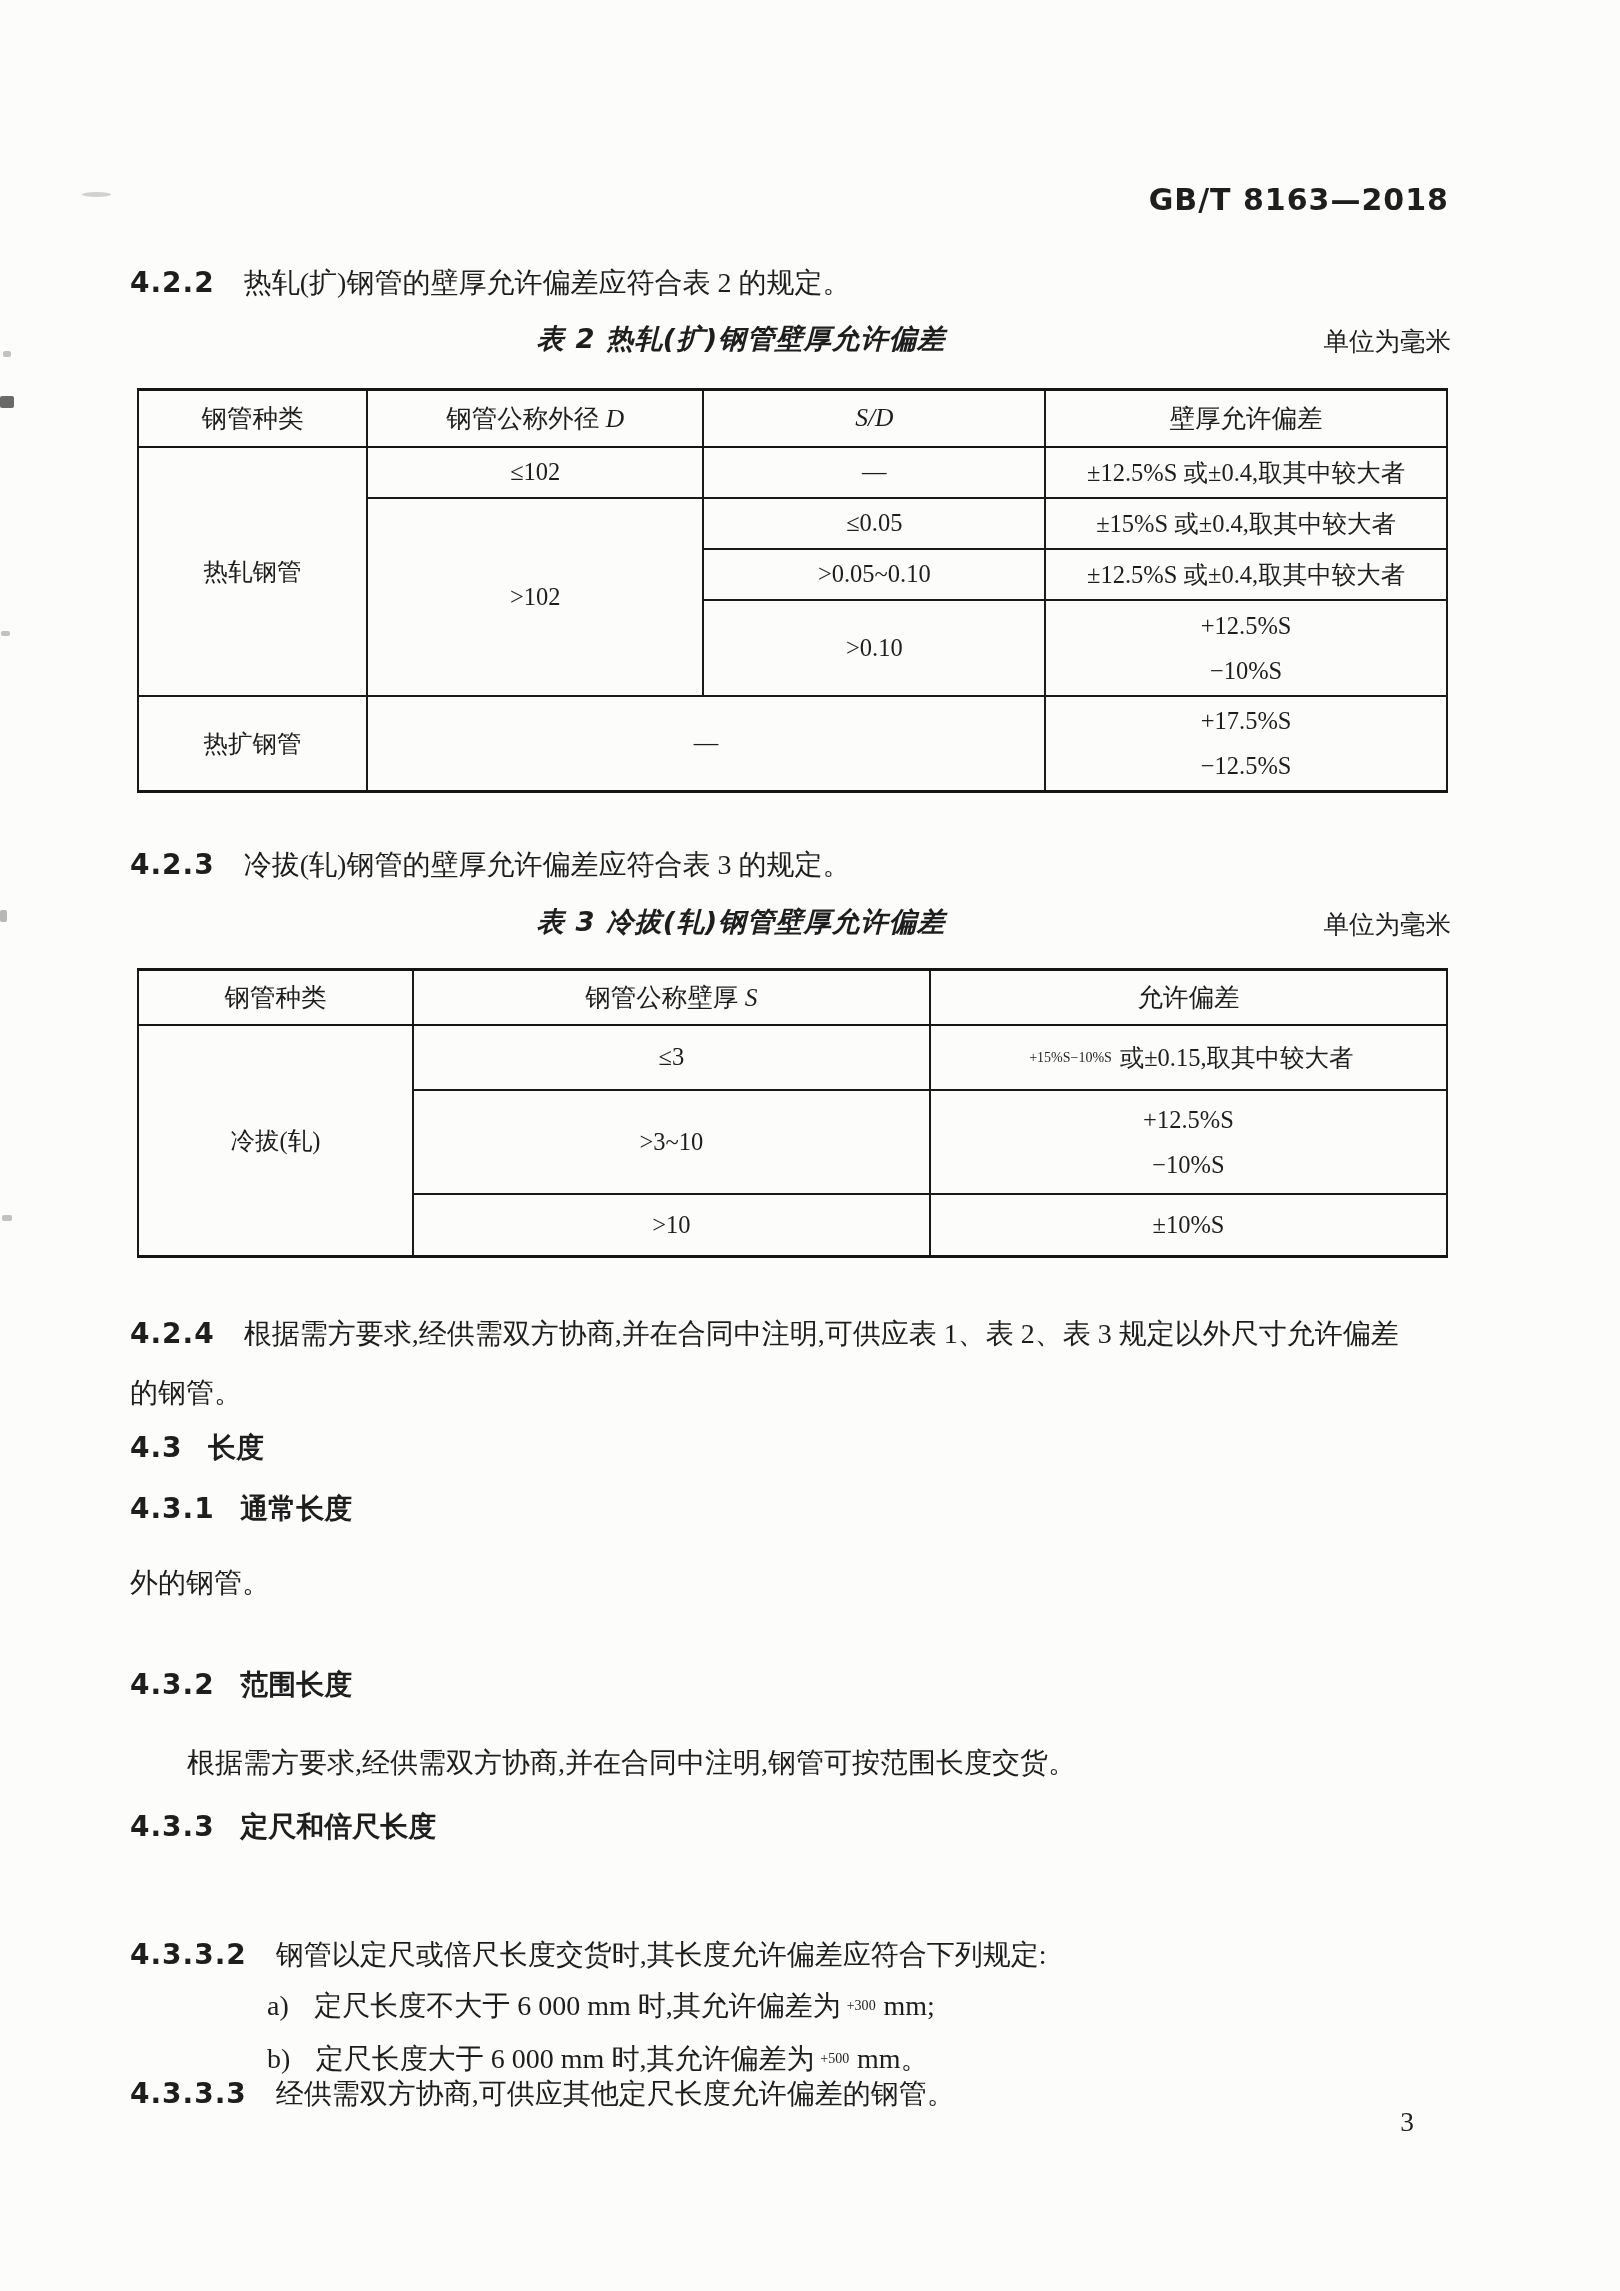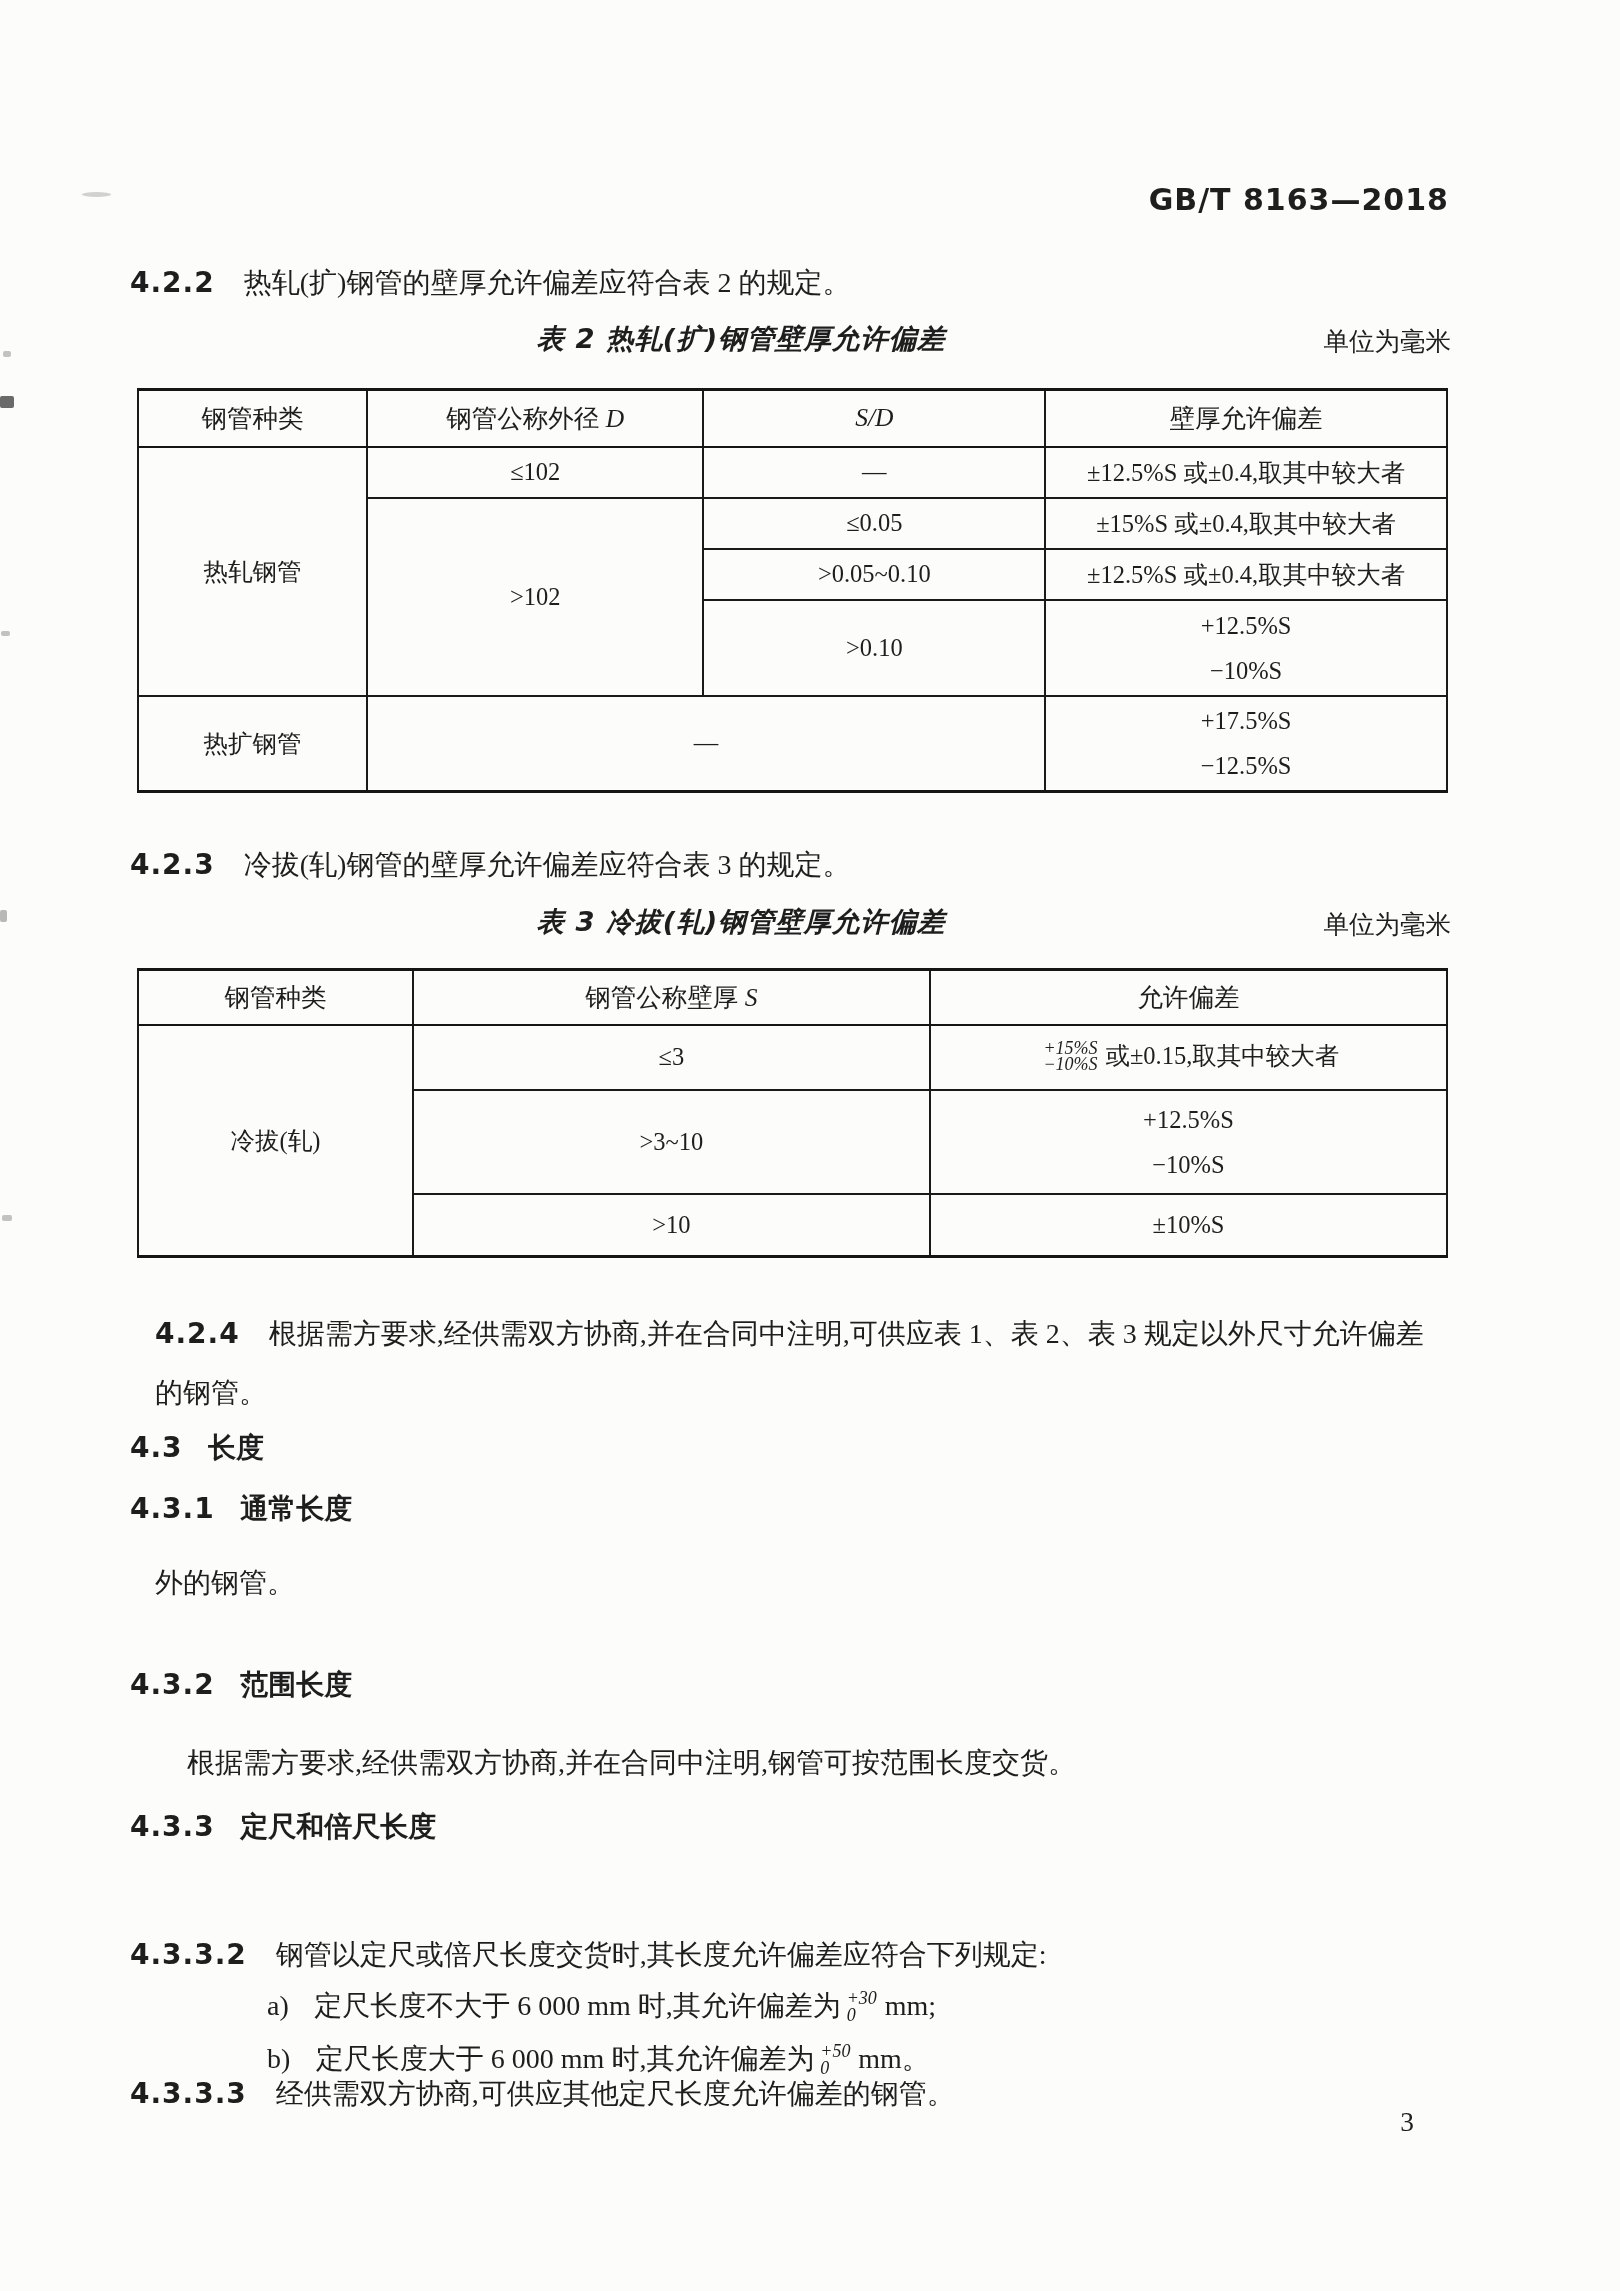--- a/index.html
+++ b/index.html
@@ -14,21 +14,21 @@
   }
   .abs { position:absolute; left:130px; right:130px; }
 
   .doc-code {
     position:absolute; top:182px; right:171px;
     font-family:"DejaVu Sans","Liberation Sans",sans-serif;
     font-weight:bold; font-size:30px; letter-spacing:1px;
   }
 
   .para { font-size:28px; line-height:59px; white-space:nowrap; }
-  .para .line { white-space:nowrap;margin-left:25px; }
+  .para .line { white-space:nowrap; }
   .cnum {
     font-family:"DejaVu Sans","Liberation Sans",sans-serif;
     font-weight:bold; margin-right:29px; letter-spacing:1px;
   }
   .heading {
     font-size:28px; white-space:nowrap;
     font-family:"DejaVu Sans","Liberation Sans",sans-serif;
     font-weight:bold;
   }
   .heading .cnum { margin-right:25.5px; }
@@ -56,26 +56,25 @@
     border:2px solid #1a1a1a;
     text-align:center; vertical-align:middle;
     font-size:24.5px; font-weight:normal; padding:0 3.9px;
     white-space:nowrap; overflow:hidden;
   }
   .gbtable th { border-bottom:2.9px solid #151515; font-size:25.5px; }
   .gbtable .ln { line-height:45px; white-space:nowrap; }
   .var { font-style:italic; font-family:"Liberation Serif","DejaVu Serif",serif; }
 
   .stk {
-    display:inline-flex; flex-direction:column;
+    display:inline-flex; flex-direction:row;
     justify-content:center; align-items:flex-start;
-    font-size:18px; line-height:16.7px;
+    font-size:14px; line-height:16.7px;
     vertical-align:middle; margin:0 7.8px 0 5.9px;
     transform:translateY(-2px);
-    font-style:italic;
   }
   .item-label {
     font-family:"Liberation Serif","DejaVu Serif",serif;
     margin-right:25.5px;
   }
   .page-num { position:absolute; top:2107px; right:206px; font-size:27.4px; }
 
   .artifact { position:absolute; background:#3a3a3a; border-radius:2px; }
   .a1 { left:0; top:396px; width:13.7px; height:11.8px; opacity:.75; }
   .a2 { left:2.9px; top:351px; width:7.8px;  height:5.9px;  opacity:.3; }

